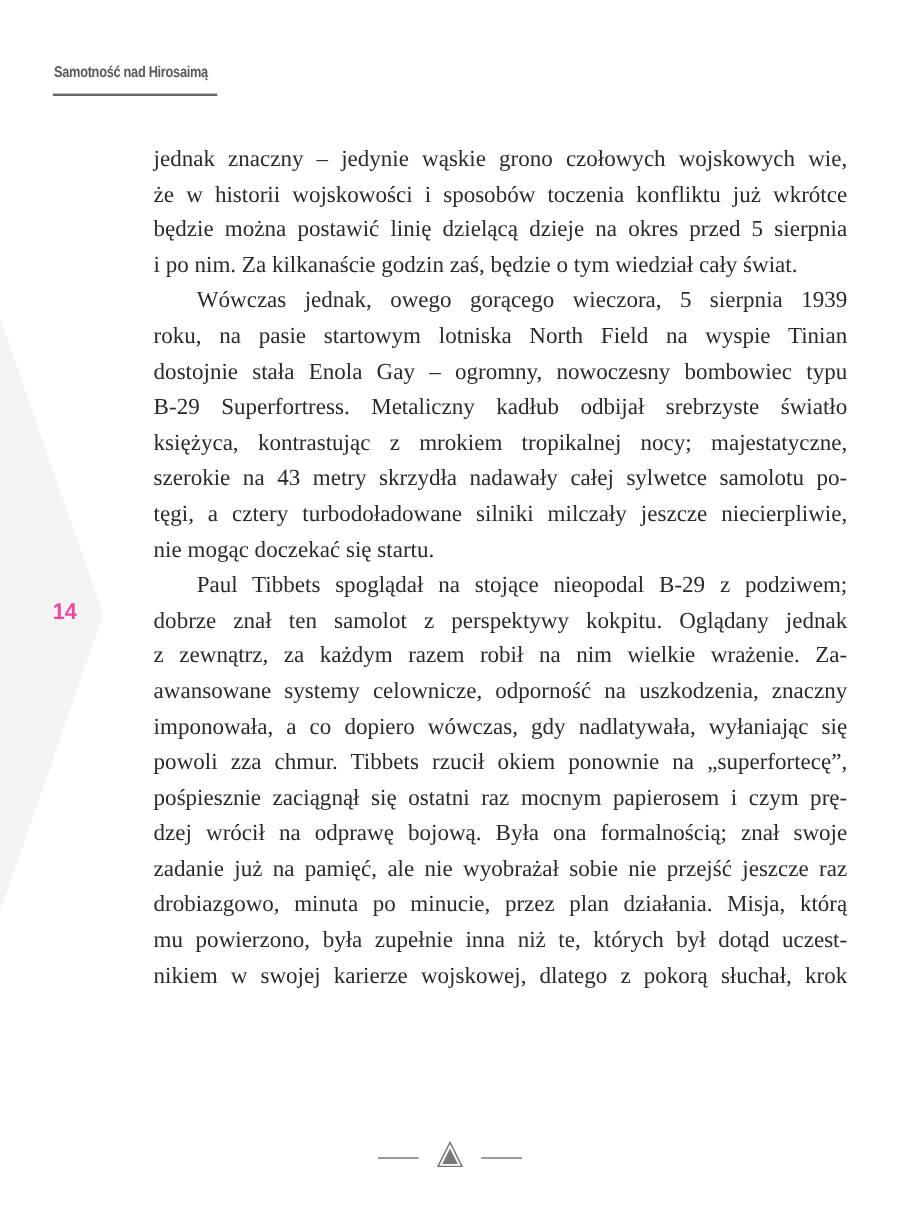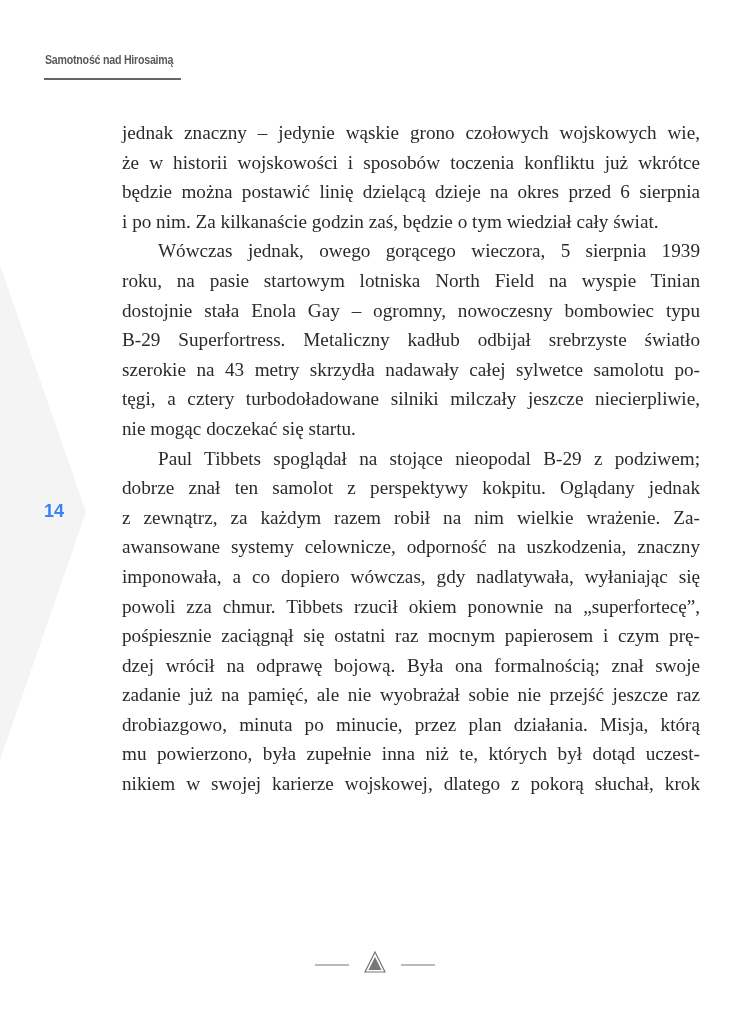--- a/index.html
+++ b/index.html
@@ -7,23 +7,23 @@
   .bg-chevron { position: absolute; left: 0; top: 0; width: 751px; height: 1024px; }
   .running-head {
     position: absolute; left: 45px; top: 52px;
     font-family: "Liberation Sans", sans-serif; font-size: 13px; font-weight: bold;
     color: #5a5a5a; letter-spacing: -0.3px; transform: scaleX(0.82); transform-origin: left top;
   }
   .head-rule { position: absolute; left: 44px; top: 78px; width: 137px; height: 2px; background: #666; }
   .page-number {
     position: absolute; left: 44px; top: 500px;
     font-family: "Liberation Sans", sans-serif; font-size: 19px; font-weight: bold;
-    color: #3b82f6; transform: scaleX(0.95); transform-origin: left top;
+    color: #ec4899; transform: scaleX(0.95); transform-origin: left top;
   }
-  .text-block { position: absolute; left: 122px; top: 118px; width: 578px; }
+  .text-block { position: absolute; left: 128px; top: 118px; width: 578px; }
   .line {
     font-family: "Liberation Serif", serif; font-size: 19.2px; line-height: 29.6px;
     color: #2a2a2a; white-space: nowrap; text-align: justify; text-align-last: justify;
     height: 29.6px; overflow: visible;
   }
   .line.indent { text-indent: 36px; }
   .line.last { text-align-last: left; }
   .footer-ornament { position: absolute; left: 315px; top: 950px; width: 120px; height: 30px; }
 </style>
 </head>
@@ -35,28 +35,29 @@
 
 <div class="running-head">Samotność nad Hirosaimą</div>
 <div class="head-rule"></div>
 
 <div class="page-number">14</div>
 
 <div class="text-block" id="text-block">
     <div>
       <div class="line"><span style="white-space: nowrap; word-spacing: 0px;">jednak znaczny – jedynie wąskie grono czołowych wojskowych wie,</span></div>
       <div class="line"><span style="white-space: nowrap; word-spacing: 0px;">że w historii wojskowości i sposobów toczenia konfliktu już wkrótce</span></div>
-      <div class="line"><span style="white-space: nowrap; word-spacing: 0px;">będzie można postawić linię dzielącą dzieje na okres przed 6 sierpnia</span></div>
+      <div class="line"><span style="white-space: nowrap; word-spacing: 0px;">będzie można postawić linię dzielącą dzieje na okres przed 5 sierpnia</span></div>
       <div class="line last">i po nim. Za kilkanaście godzin zaś, będzie o tym wiedział cały świat.</div>
     </div>
     <div>
       <div class="line indent"><span style="white-space: nowrap; word-spacing: 0px;">Wówczas jednak, owego gorącego wieczora, 5 sierpnia 1939</span></div>
       <div class="line"><span style="white-space: nowrap; word-spacing: 0px;">roku, na pasie startowym lotniska North Field na wyspie Tinian</span></div>
       <div class="line"><span style="white-space: nowrap; word-spacing: 0px;">dostojnie stała Enola Gay – ogromny, nowoczesny bombowiec typu</span></div>
       <div class="line"><span style="white-space: nowrap; word-spacing: 0px;">B-29 Superfortress. Metaliczny kadłub odbijał srebrzyste światło</span></div>
+      <div class="line"><span style="white-space: nowrap; word-spacing: 0px;">księżyca, kontrastując z mrokiem tropikalnej nocy; majestatyczne,</span></div>
       <div class="line"><span style="white-space: nowrap; word-spacing: 0px;">szerokie na 43 metry skrzydła nadawały całej sylwetce samolotu po-</span></div>
       <div class="line"><span style="white-space: nowrap; word-spacing: 0px;">tęgi, a cztery turbodoładowane silniki milczały jeszcze niecierpliwie,</span></div>
       <div class="line last">nie mogąc doczekać się startu.</div>
     </div>
     <div>
       <div class="line indent"><span style="white-space: nowrap; word-spacing: 0px;">Paul Tibbets spoglądał na stojące nieopodal B-29 z podziwem;</span></div>
       <div class="line"><span style="white-space: nowrap; word-spacing: 0px;">dobrze znał ten samolot z perspektywy kokpitu. Oglądany jednak</span></div>
       <div class="line"><span style="white-space: nowrap; word-spacing: 0px;">z zewnątrz, za każdym razem robił na nim wielkie wrażenie. Za-</span></div>
       <div class="line"><span style="white-space: nowrap; word-spacing: 0px;">awansowane systemy celownicze, odporność na uszkodzenia, znaczny</span></div>
       <div class="line"><span style="white-space: nowrap; word-spacing: 0px;">imponowała, a co dopiero wówczas, gdy nadlatywała, wyłaniając się</span></div>

